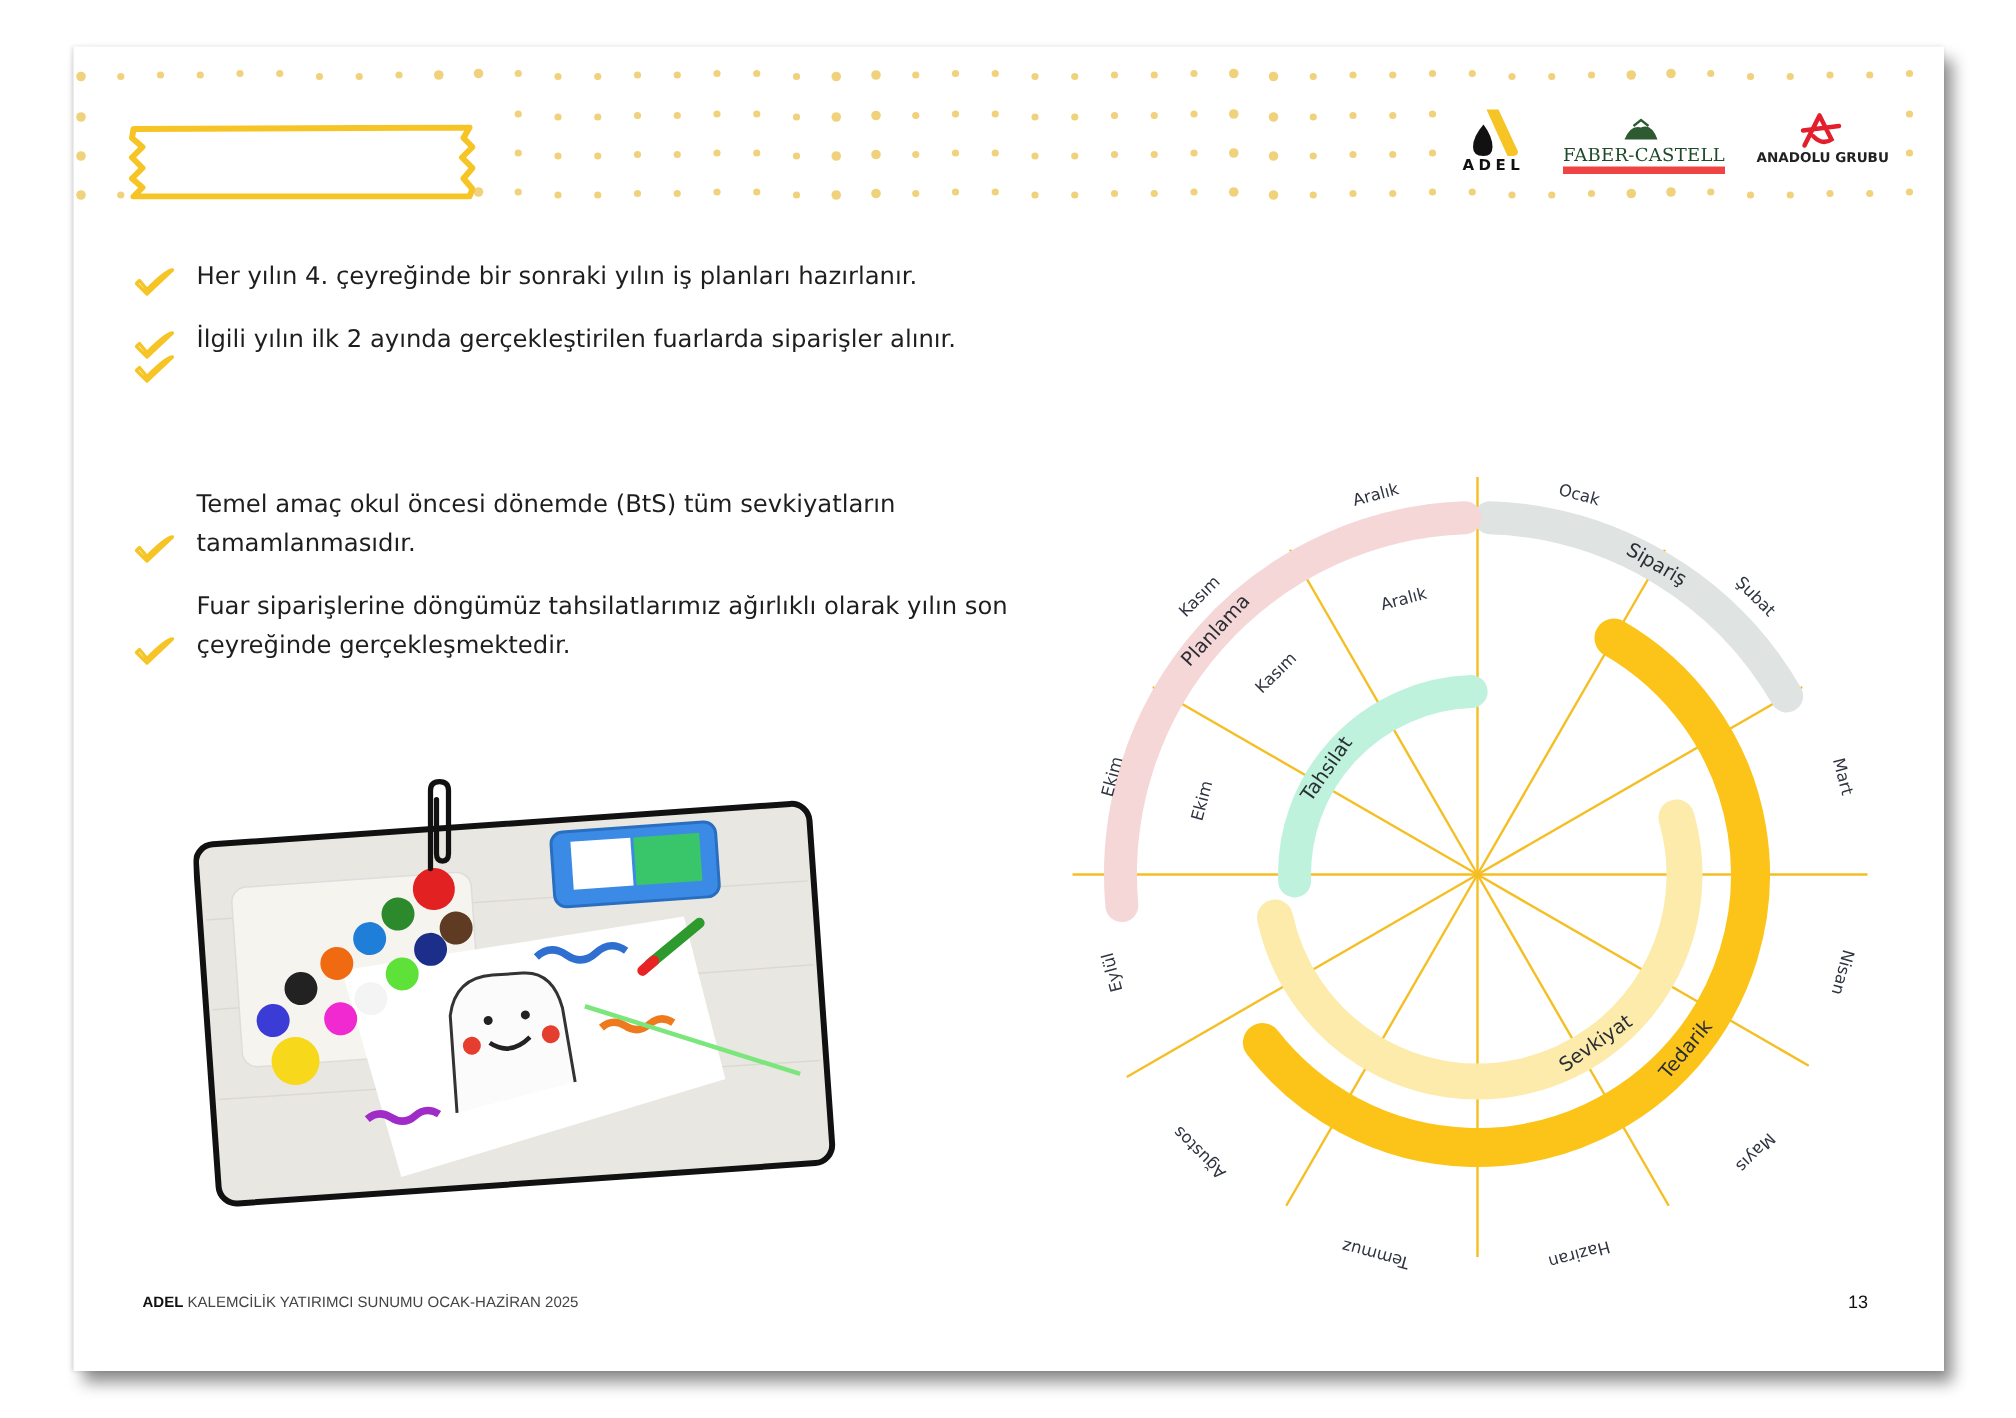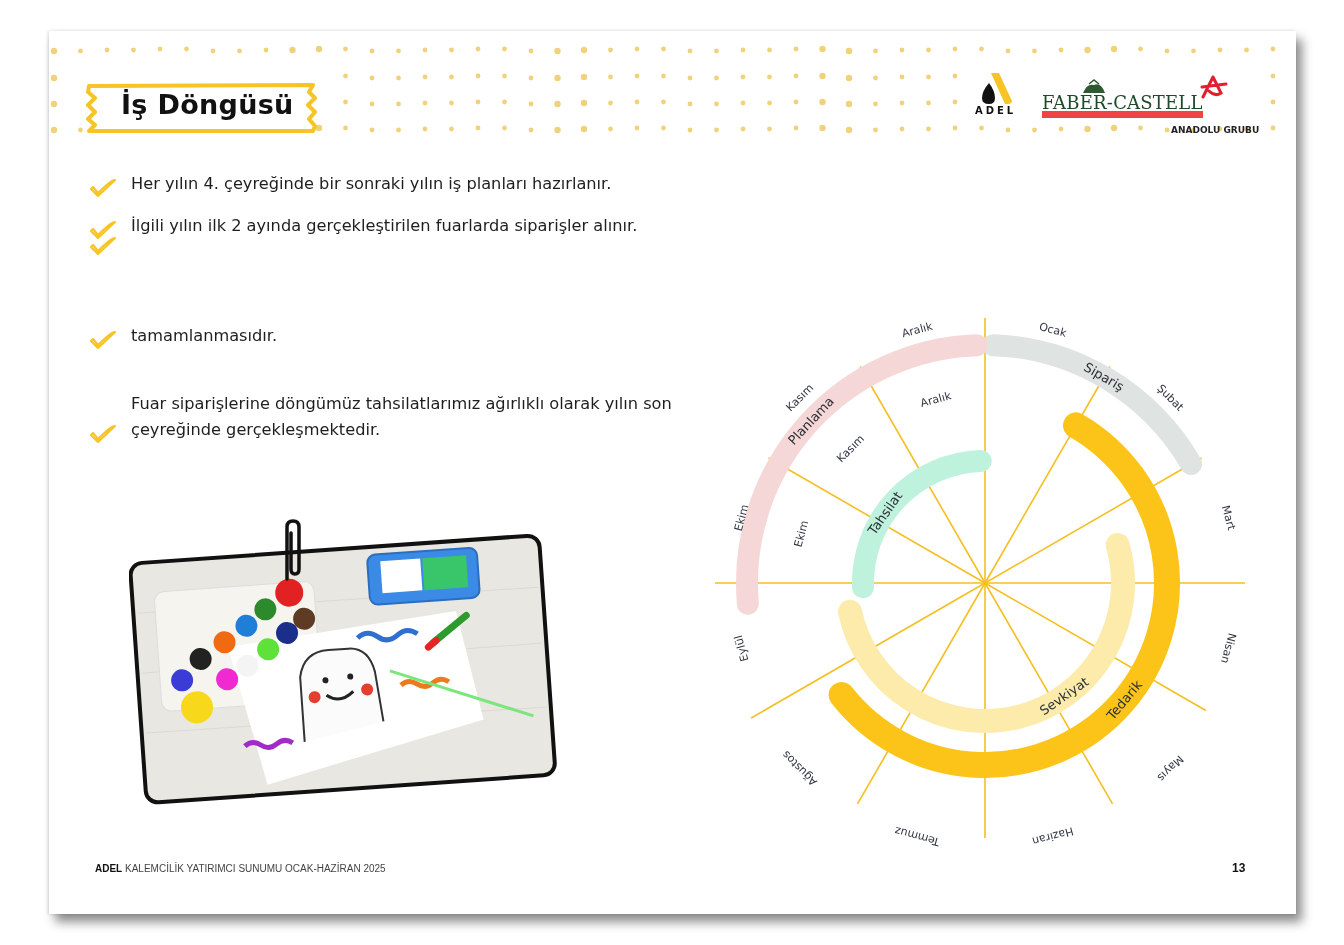--- a/index.html
+++ b/index.html
@@ -6,29 +6,29 @@
   body { width:1344px; height:945px; background:#ffffff; position:relative; overflow:hidden; font-family:"DejaVu Sans", sans-serif; }
   .page { position:absolute; left:49px; top:31px; width:1247px; height:883px; background:#fff;
           box-shadow: 6px 8px 10px rgba(0,0,0,0.45), -1px 0 3px rgba(0,0,0,0.15); }
   .dots { position:absolute; left:0; top:0; }
   .title-tape { position:absolute; left:36px; top:52px; width:232px; height:50px; }
   .title-text { position:absolute; left:72px; top:58px; font-size:27px; font-weight:bold; color:#111;
                 font-family:"DejaVu Sans", sans-serif; letter-spacing:0.3px; }
   .logos { position:absolute; left:920px; top:38px; width:320px; height:60px; }
   .logo { position:absolute; }
   .adel-text { position:absolute; left:6px; top:36px; font-size:10px; font-weight:bold; letter-spacing:3px; color:#111; font-family:"DejaVu Sans", sans-serif; }
-  .fc-text { position:absolute; left:73px; top:26px; font-size:18px; color:#1e4a2a; font-family:"DejaVu Serif", serif; letter-spacing:0.2px; border-bottom:7px solid #ef4444; line-height:16px; white-space:nowrap;}
-  .ag-text { position:absolute; left:202px; top:32px; font-size:9px; font-weight:bold; color:#222; white-space:nowrap; font-family:"DejaVu Sans", sans-serif;margin-top:24px;}
+  .fc-text { position:absolute; left:73px; top:26px; font-size:12px; color:#1e4a2a; font-family:"DejaVu Serif", serif; letter-spacing:0.2px; border-bottom:5px solid #ef4444; line-height:16px; white-space:nowrap;}
+  .ag-text { position:absolute; left:202px; top:32px; font-size:9px; font-weight:bold; color:#222; white-space:nowrap; font-family:"DejaVu Sans", sans-serif;}
   .bullets { position:absolute; left:40px; top:140px; width:620px; }
   .bullet { position:relative; padding-left:42px; font-size:16.2px; line-height:26px; color:#1e1e1e; font-family:"DejaVu Sans", sans-serif; }
   .bullet .check { position:absolute; left:0; bottom:-2px; width:28px; height:22px; }
   .photo-wrap { position:absolute; left:80px; top:478px; width:430px; height:300px; }
   .footer-left { position:absolute; left:46px; top:832px; font-size:10px; color:#444; font-family:"Liberation Sans", sans-serif; }
   .footer-left b { color:#111; }
-  .footer-right { position:absolute; left:1183px; top:830px; font-size:12px; font-weight:bold; color:#111; font-family:"Liberation Sans", sans-serif; }
+  .footer-right { position:absolute; left:1183px; top:830px; font-size:12px; font-weight:normal; color:#111; font-family:"Liberation Sans", sans-serif; }
   .wheel { position:absolute; left:0; top:0; }
 </style>
 </head>
 <body>
 
 <div class="page">
 
   <svg class="dots" width="1247" height="120" viewBox="0 0 1247 120">
     <g fill="#f1d27c" id="dotg">
         <circle cx="5" cy="20" r="3.2"></circle>
@@ -176,21 +176,20 @@
         <circle cx="1144.5" cy="99" r="2.4"></circle>
         <circle cx="1171" cy="98" r="2.4"></circle>
         <circle cx="1197.5" cy="98" r="2.4"></circle>
         <circle cx="1224" cy="97" r="2.4"></circle>
       </g>
   </svg>
 
   <svg class="title-tape" viewBox="0 0 232 50" width="232" height="50">
     <path d="M4 3 L228 2 L224 9 L230 15 L223 22 L230 29 L224 36 L230 43 L228 48 L4 48 L10 42 L3 36 L10 29 L3 22 L10 15 L3 9 Z" fill="#fff" stroke="#f6c525" stroke-width="4" stroke-linejoin="round"></path>
   </svg>
-  <div class="title-text">İş Döngüsü</div>
 
   <div class="logos">
     <svg class="logo" style="left:8px;top:2px" width="36" height="34" viewBox="0 0 36 34">
       <path d="M14 2 L22 2 L35 30 Q35 33 31 33 L28 33 Z" fill="#f6c525"></path>
       <path d="M12 12 Q18 20 18 27 Q18 33 12 33 Q5 33 5 27 Q5 20 12 12 Z" fill="#111"></path>
     </svg>
     <div class="adel-text">ADEL</div>
 
     <svg class="logo" style="left:112px;top:10px" width="26" height="16" viewBox="0 0 26 16">
       <path d="M2 14 Q6 4 13 6 Q20 3 24 14 Z" fill="#2d5a30"></path>
@@ -219,20 +218,21 @@
     </div>
     <div class="bullet" style="position:absolute; top:84px;">
       <svg class="check" viewBox="0 0 28 22">
           <path d="M2 12 L9 19 L26 3 Q22 3 9 16 L4 10 Z" fill="none" stroke="#f6c525" stroke-width="2.2" stroke-linejoin="round"></path>
         </svg>
     </div>
     <div class="bullet" style="position:absolute; top:152px;">
       <svg class="check" viewBox="0 0 28 22">
           <path d="M2 12 L9 19 L26 3 Q22 3 9 16 L4 10 Z" fill="none" stroke="#f6c525" stroke-width="2.2" stroke-linejoin="round"></path>
         </svg>
+      <div>Temel amaç okul öncesi dönemde (BtS) tüm sevkiyatların</div>
       <div>tamamlanmasıdır.</div>
     </div>
     <div class="bullet" style="position:absolute; top:220px;">
       <svg class="check" viewBox="0 0 28 22">
           <path d="M2 12 L9 19 L26 3 Q22 3 9 16 L4 10 Z" fill="none" stroke="#f6c525" stroke-width="2.2" stroke-linejoin="round"></path>
         </svg>
       <div>Fuar siparişlerine döngümüz tahsilatlarımız ağırlıklı olarak yılın son</div>
       <div>çeyreğinde gerçekleşmektedir.</div>
     </div>
   </div>

